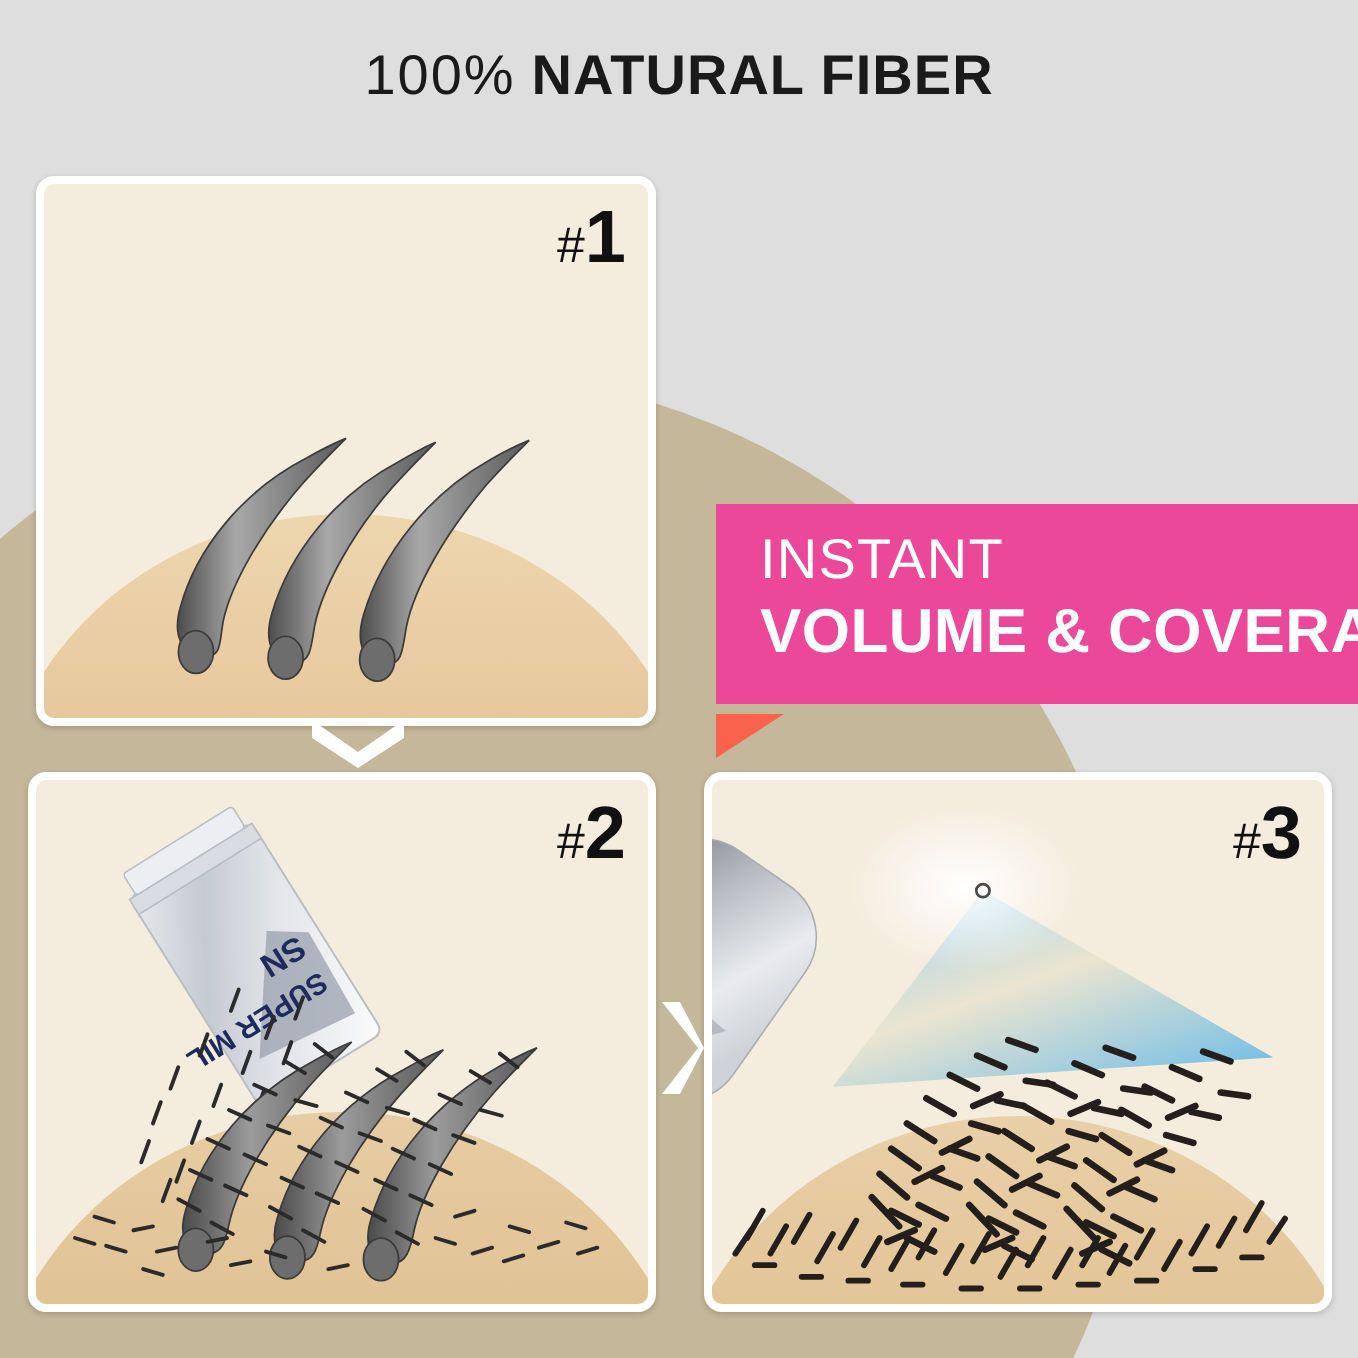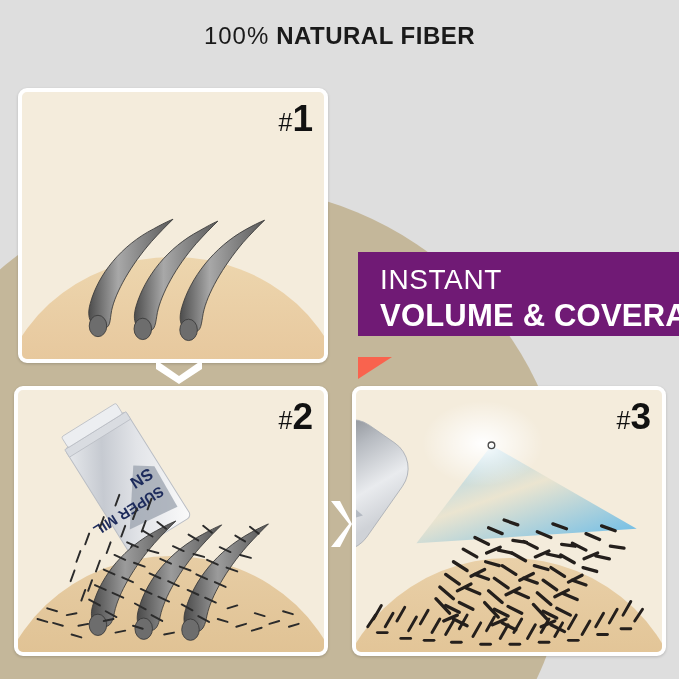--- a/index.html
+++ b/index.html
@@ -19,21 +19,21 @@
     width:690px;height:690px;
     border-radius:50%;
     background:#c4b79a;
   }
 
   
   .headline{
     position:absolute;
     left:0;top:22px;width:679px;
     text-align:center;
-    font-size:24px;
+    font-size:28px;
     letter-spacing:0.2px;
     color:#1a1a1a;
     white-space:nowrap;
     z-index:30;
   }
   .headline .light{font-weight:300;letter-spacing:1px;}
   .headline .bold{font-weight:bold;letter-spacing:0.5px;}
 
   
   .panel{
@@ -78,22 +78,22 @@
     border-radius:50% 50% 0 0 / 100% 100% 0 0;
     background:linear-gradient(180deg,#e9d0a8 0%,#e2c496 60%,#dcba8c 100%);
   }
 
   .panel-svg{position:absolute;left:0;top:0;width:100%;height:100%;}
 
   
   .banner{
     position:absolute;
     left:358px;top:252px;
-    width:321px;height:84px;
-    background:#701a75;
+    width:321px;height:100px;
+    background:#ec4899;
     z-index:40;
   }
   .banner-tail{
     position:absolute;
     left:358px;top:357px;
     width:34px;height:22px;
     background:#f9634e;
     clip-path:polygon(0 0,100% 0,0 100%);
     z-index:40;
   }

